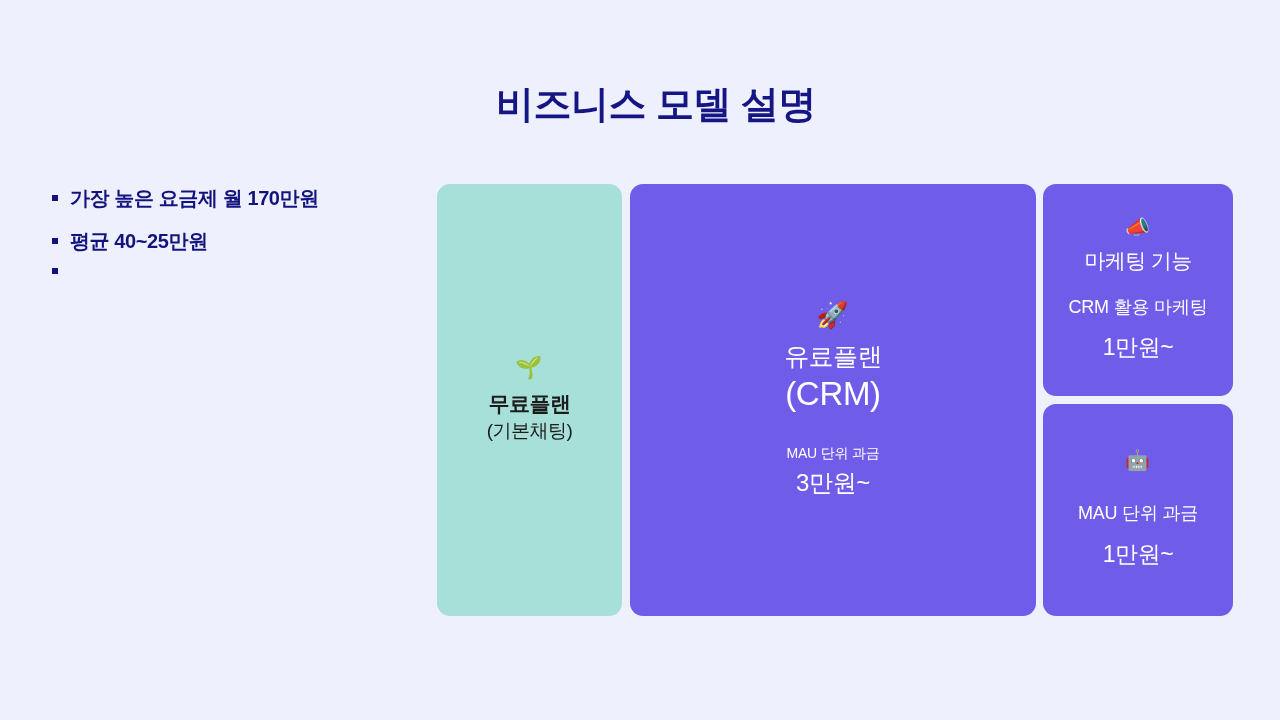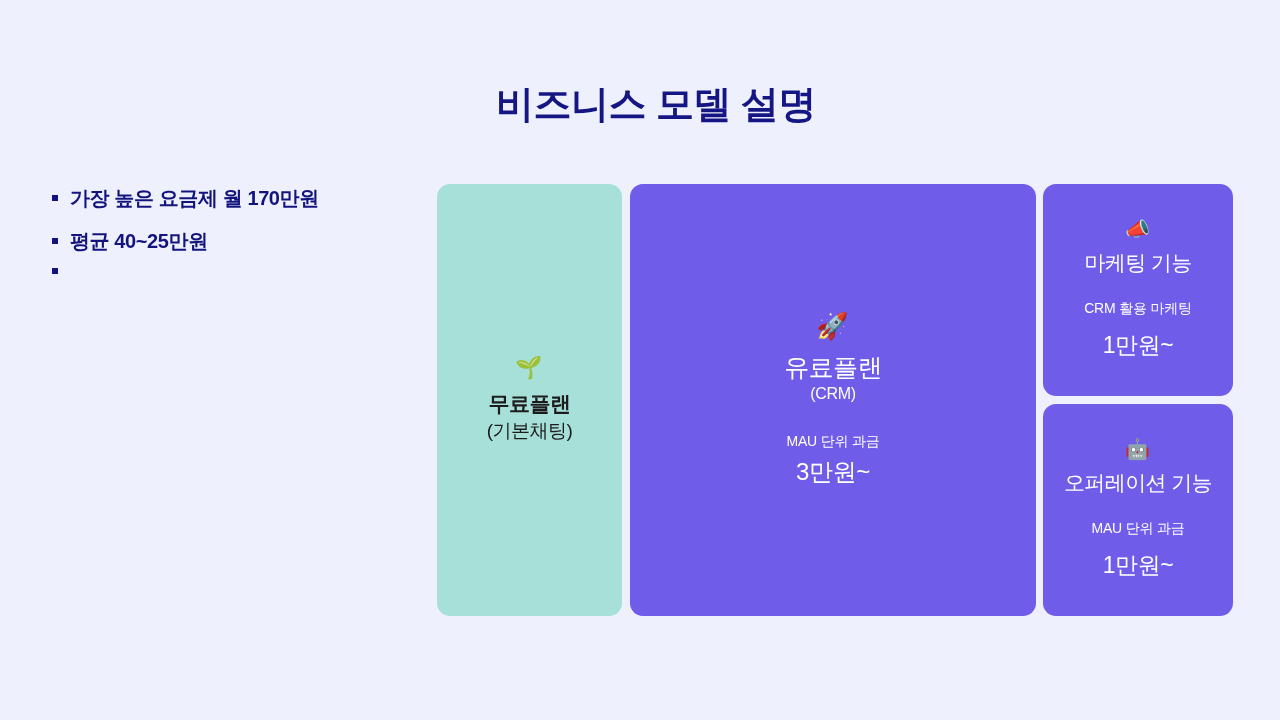--- a/index.html
+++ b/index.html
@@ -131,21 +131,21 @@
     margin-bottom: 12px;
   }
   .card-paid .card-title {
     font-size: 25px;
     font-weight: 400;
     color: #ffffff;
     letter-spacing: -0.6px;
     line-height: 1.3;
   }
   .card-paid .card-subtitle {
-    font-size: 16px;
+    font-size: 33px;
     font-weight: 400;
     color: #ffffff;
     letter-spacing: -0.3px;
     line-height: 1.3;
   }
   .card-paid .card-meta {
     font-size: 14px;
     font-weight: 400;
     color: #ffffff;
     letter-spacing: -0.2px;
@@ -181,21 +181,21 @@
     margin-bottom: 10px;
   }
   .card-feature .card-title {
     font-size: 21px;
     font-weight: 400;
     color: #ffffff;
     letter-spacing: -0.6px;
     line-height: 1.3;
   }
   .card-feature .card-meta {
-    font-size: 14px;
+    font-size: 18px;
     font-weight: 400;
     color: #ffffff;
     letter-spacing: -0.2px;
     margin-top: 22px;
     line-height: 1.3;
   }
   .card-feature .card-price {
     font-size: 23px;
     font-weight: 400;
     color: #ffffff;
@@ -243,19 +243,18 @@
 
     <div class="card card-feature card-marketing">
       <div class="card-emoji">📣</div>
       <div class="card-title">마케팅 기능</div>
       <div class="card-meta">CRM 활용 마케팅</div>
       <div class="card-price">1만원~</div>
     </div>
 
     <div class="card card-feature card-operation">
       <div class="card-emoji">🤖</div>
-      <div class="card-title">오퍼레이션 기능</div>
       <div class="card-meta">MAU 단위 과금</div>
       <div class="card-price">1만원~</div>
     </div>
 
   </div>
 </div>
 
 </body></html>

